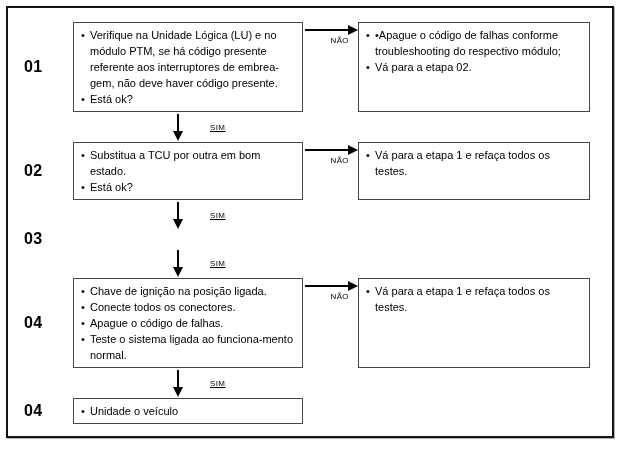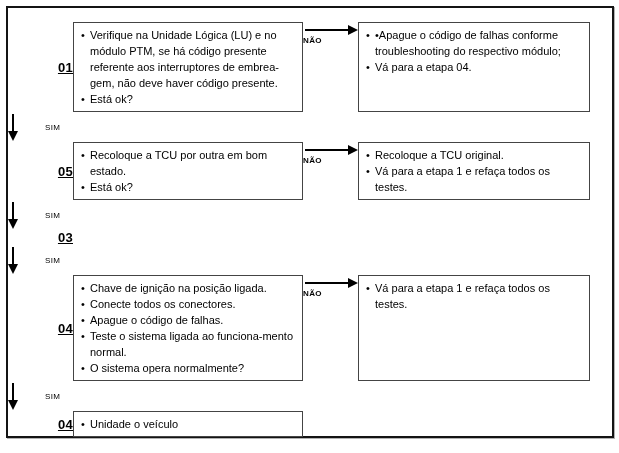--- a/index.html
+++ b/index.html
@@ -8,44 +8,45 @@
     font-family:"Liberation Sans",sans-serif;color:#000;overflow:hidden;
   }
   .frame{
     position:absolute;left:6px;top:6px;right:5px;bottom:15px;
     border:2px solid #141414;box-shadow:1px 1px 0 rgba(0,0,0,.3);
     box-sizing:border-box;
   }
   .content{position:absolute;left:0;top:0;right:0;padding-top:14px;}
   .flow-row{display:flex;align-items:flex-start;}
   .step-label{
-    flex:0 0 65px;box-sizing:border-box;padding-left:16px;text-align:right;
-    font-weight:bold;font-size:13px;align-self:center;letter-spacing:.3px;text-decoration:underline;
+    flex:0 0 65px;box-sizing:border-box;padding-left:16px;text-align:left;
+    font-weight:bold;font-size:16px;align-self:center;letter-spacing:.3px;
   }
   .box{
     box-sizing:border-box;border:1.5px solid #444;background:#fff;
     padding:4px 6px;font-size:11px;line-height:16px;
   }
   .box.left{flex:0 0 230px;width:230px;}
   .box.right{flex:0 0 232px;width:232px;align-self:stretch;}
   .item{position:relative;padding-left:10px;}
   .item::before{content:"\2022";position:absolute;left:1px;top:0;}
   .arrow-cell{
     flex:0 0 55px;box-sizing:border-box;display:flex;flex-direction:column;
     padding-top:7px;
   }
   .h-arrow{height:2px;background:#000;margin:0 10px 0 2px;position:relative;}
   .h-arrow::after{
     content:"";position:absolute;right:-10px;top:-4px;width:0;height:0;
     border-left:10px solid #000;border-top:5px solid transparent;border-bottom:5px solid transparent;
   }
-  .no-label{width:46px;text-align:left;font-size:8px;margin-top:5px;letter-spacing:.4px;font-weight:bold;}
+  .no-label{width:46px;text-align:right;font-size:8px;margin-top:5px;letter-spacing:.4px;}
   .connector{
-    display:flex;height:30px;align-items:flex-start;
+    display:flex;height:30px;padding-left:165px;align-items:flex-start;
     box-sizing:border-box;
+    text-decoration:underline;
   }
   .v-arrow{width:10px;height:27px;position:relative;margin-top:2px;}
   .v-arrow::before{content:"";position:absolute;left:4px;top:0;width:2px;height:18px;background:#000;}
   .v-arrow::after{
     content:"";position:absolute;left:0;top:17px;width:0;height:0;
     border-top:10px solid #000;border-left:5px solid transparent;border-right:5px solid transparent;
   }
   .sim-label{font-size:8px;margin-left:27px;letter-spacing:.4px;align-self:center;}
 </style>
 </head>
@@ -59,39 +60,38 @@
           <div class="box left">
             <div class="item"><span>Verifique na Unidade Lógica (LU) e no módulo PTM, se há código presente referente aos interruptores de embrea-gem, não deve haver código presente.</span></div>
             <div class="item"><span>Está ok?</span></div>
           </div>
           <div class="arrow-cell">
             <div class="h-arrow"></div>
             <div class="no-label">NÃO</div>
           </div>
           <div class="box right">
             <div class="item"><span>•Apague o código de falhas conforme troubleshooting do respectivo módulo;</span></div>
-            <div class="item"><span>Vá para a etapa 04.</span></div>
+            <div class="item"><span>Vá para a etapa 02.</span></div>
           </div>
         </div>
         <div class="connector">
           <div class="v-arrow"></div>
           <span class="sim-label">SIM</span>
         </div>
         <div class="flow-row">
-          <div class="step-label">05</div>
+          <div class="step-label">02</div>
           <div class="box left">
-            <div class="item"><span>Recoloque a TCU por outra em bom estado.</span></div>
+            <div class="item"><span>Substitua a TCU por outra em bom estado.</span></div>
             <div class="item"><span>Está ok?</span></div>
           </div>
           <div class="arrow-cell">
             <div class="h-arrow"></div>
             <div class="no-label">NÃO</div>
           </div>
           <div class="box right">
-            <div class="item"><span>Recoloque a TCU original.</span></div>
             <div class="item"><span>Vá para a etapa 1 e refaça todos os testes.</span></div>
           </div>
         </div>
         <div class="connector">
           <div class="v-arrow"></div>
           <span class="sim-label">SIM</span>
         </div>
         <div class="flow-row">
           <div class="step-label">03</div>
         </div>
@@ -99,21 +99,20 @@
           <div class="v-arrow"></div>
           <span class="sim-label">SIM</span>
         </div>
         <div class="flow-row">
           <div class="step-label">04</div>
           <div class="box left">
             <div class="item"><span>Chave de ignição na posição ligada.</span></div>
             <div class="item"><span>Conecte todos os conectores.</span></div>
             <div class="item"><span>Apague o código de falhas.</span></div>
             <div class="item"><span>Teste o sistema ligada ao funciona-mento normal.</span></div>
-            <div class="item"><span>O sistema opera normalmente?</span></div>
           </div>
           <div class="arrow-cell">
             <div class="h-arrow"></div>
             <div class="no-label">NÃO</div>
           </div>
           <div class="box right">
             <div class="item"><span>Vá para a etapa 1 e refaça todos os testes.</span></div>
           </div>
         </div>
         <div class="connector">

